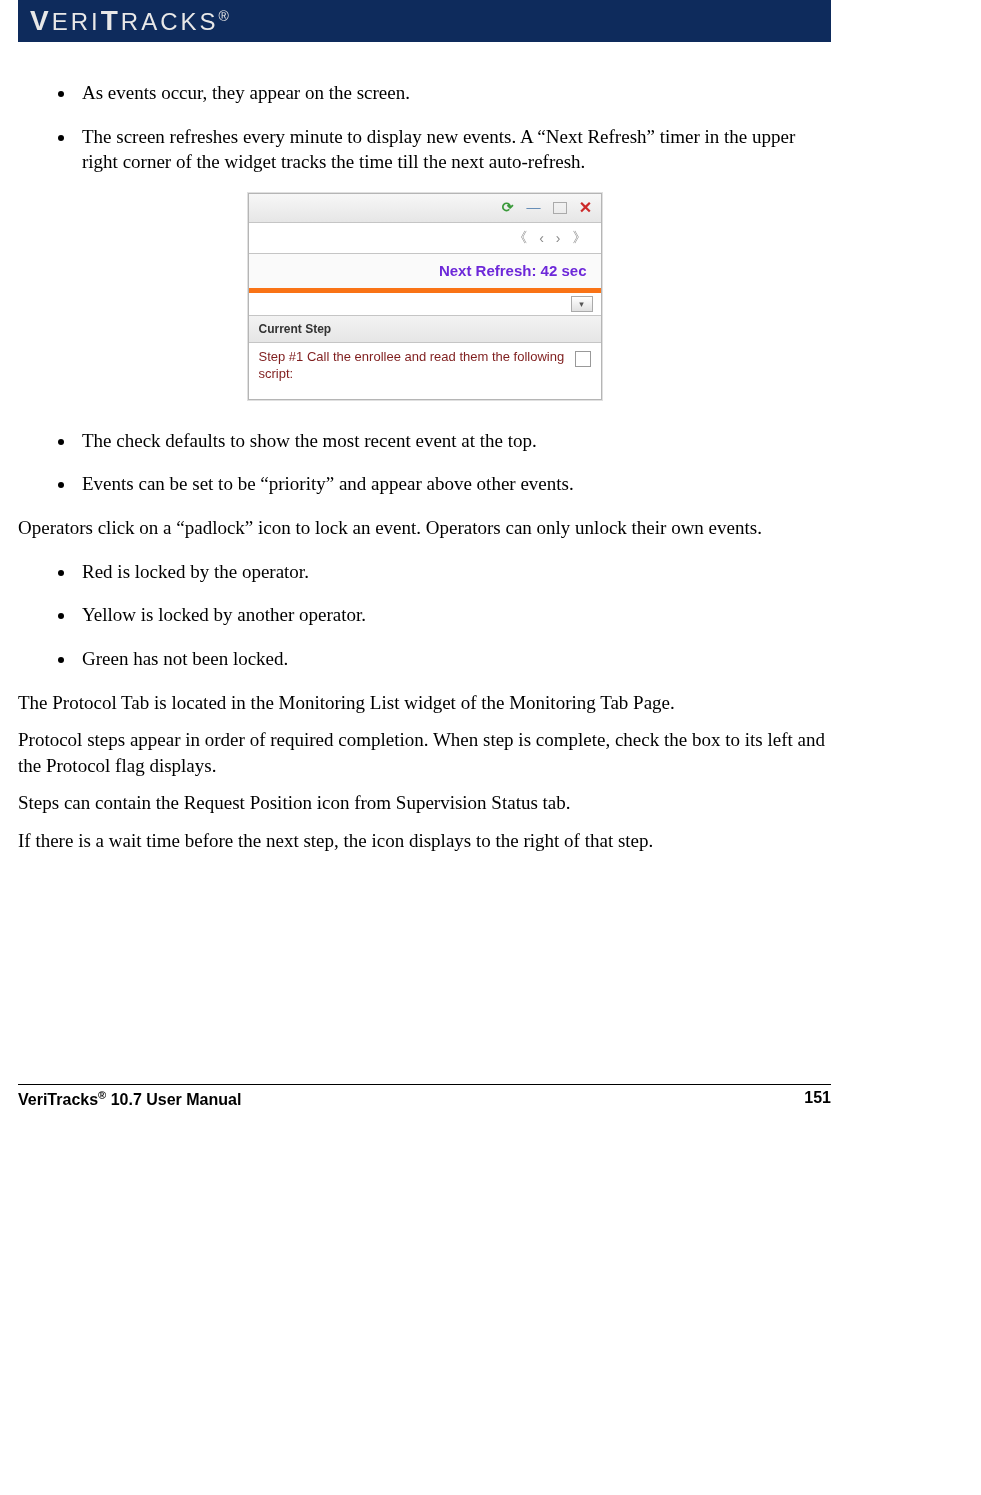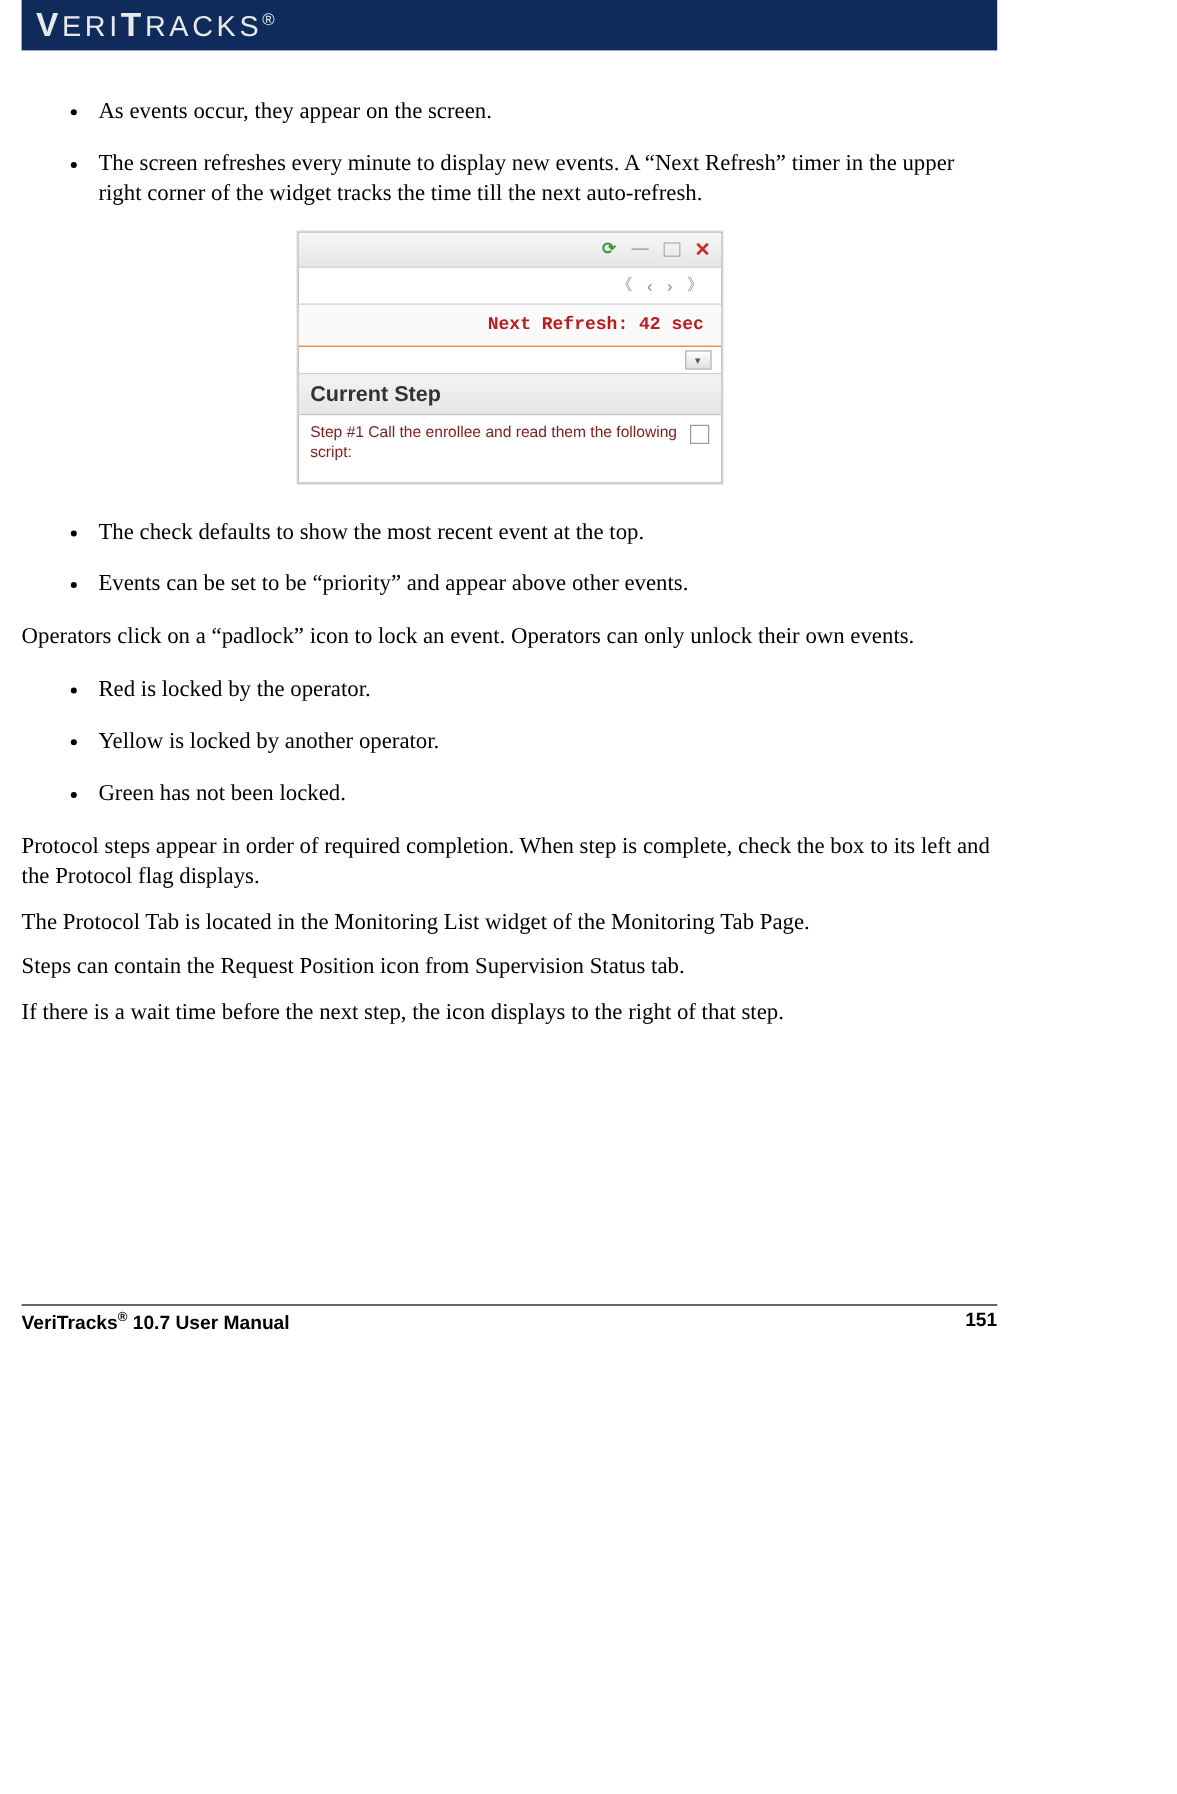--- a/index.html
+++ b/index.html
@@ -93,29 +93,29 @@
     align-items:center;
     justify-content:flex-end;
     padding-right:14px;
     gap:12px;
     color:#888;
     font-size:14px;
     font-family: Arial, sans-serif;
   }
   .widget-refresh {
     height: 34px;
-    border-bottom: 1px solid #f97316;
+    border-bottom: 5px solid #f97316;
     display:flex;
     align-items:center;
     justify-content:flex-end;
     padding-right:14px;
-    font-family: Liberation Mono, monospace;
+    font-family: Liberation Sans, sans-serif;
     font-weight: bold;
     font-size: 15px;
-    color:#b91c1c;
+    color:#6d28d9;
     background:#fafafa;
   }
   .widget-dropdown {
     height: 22px;
     border-bottom:1px solid #c5c5c5;
     display:flex;
     justify-content:flex-end;
     padding-right:8px;
     align-items:center;
   }
@@ -124,21 +124,21 @@
     border:1px solid #aaa;
     background:linear-gradient(#fff,#e0e0e0);
     display:flex;align-items:center;justify-content:center;
     font-size:9px;color:#555;
   }
   .widget-section-head {
     background: linear-gradient(#f3f3f3,#e6e6e6);
     border-bottom:1px solid #c5c5c5;
     font-family: Arial, sans-serif;
     font-weight:bold;
-    font-size:18px;
+    font-size:12px;
     color:#333;
     padding:6px 10px;
   }
   .widget-step {
     padding:6px 10px 16px 10px;
     font-family: Arial, sans-serif;
     font-size:13px;
     color:#7f1d1d;
     display:flex;
     align-items:flex-start;
@@ -222,22 +222,22 @@
 
   <p class="para">Operators click on a “padlock” icon to lock an event.  Operators can only unlock their own events.</p>
 
   <ul class="body-list">
     <li>Red is locked by the operator.</li>
     <li>Yellow is locked by another operator.</li>
     <li>Green has not been locked.</li>
   </ul>
 
 
+  <p class="para">The Protocol Tab is located in the Monitoring List widget of the Monitoring Tab Page.</p>
   <p class="para">Protocol steps appear in order of required completion.  When  step is complete, check the box to its left and the Protocol flag displays.</p>
-  <p class="para">The Protocol Tab is located in the Monitoring List widget of the Monitoring Tab Page.</p>
   <p class="para">Steps can contain the Request Position icon from Supervision Status tab.</p>
   <p class="para">If there is a wait time before the next step, the icon displays to the right of that step.</p>
 
   <hr class="footer-rule">
   <div class="footer">
     <span>VeriTracks<sup>®</sup> 10.7 User Manual</span>
     <span>151</span>
   </div>
 
 </div>

